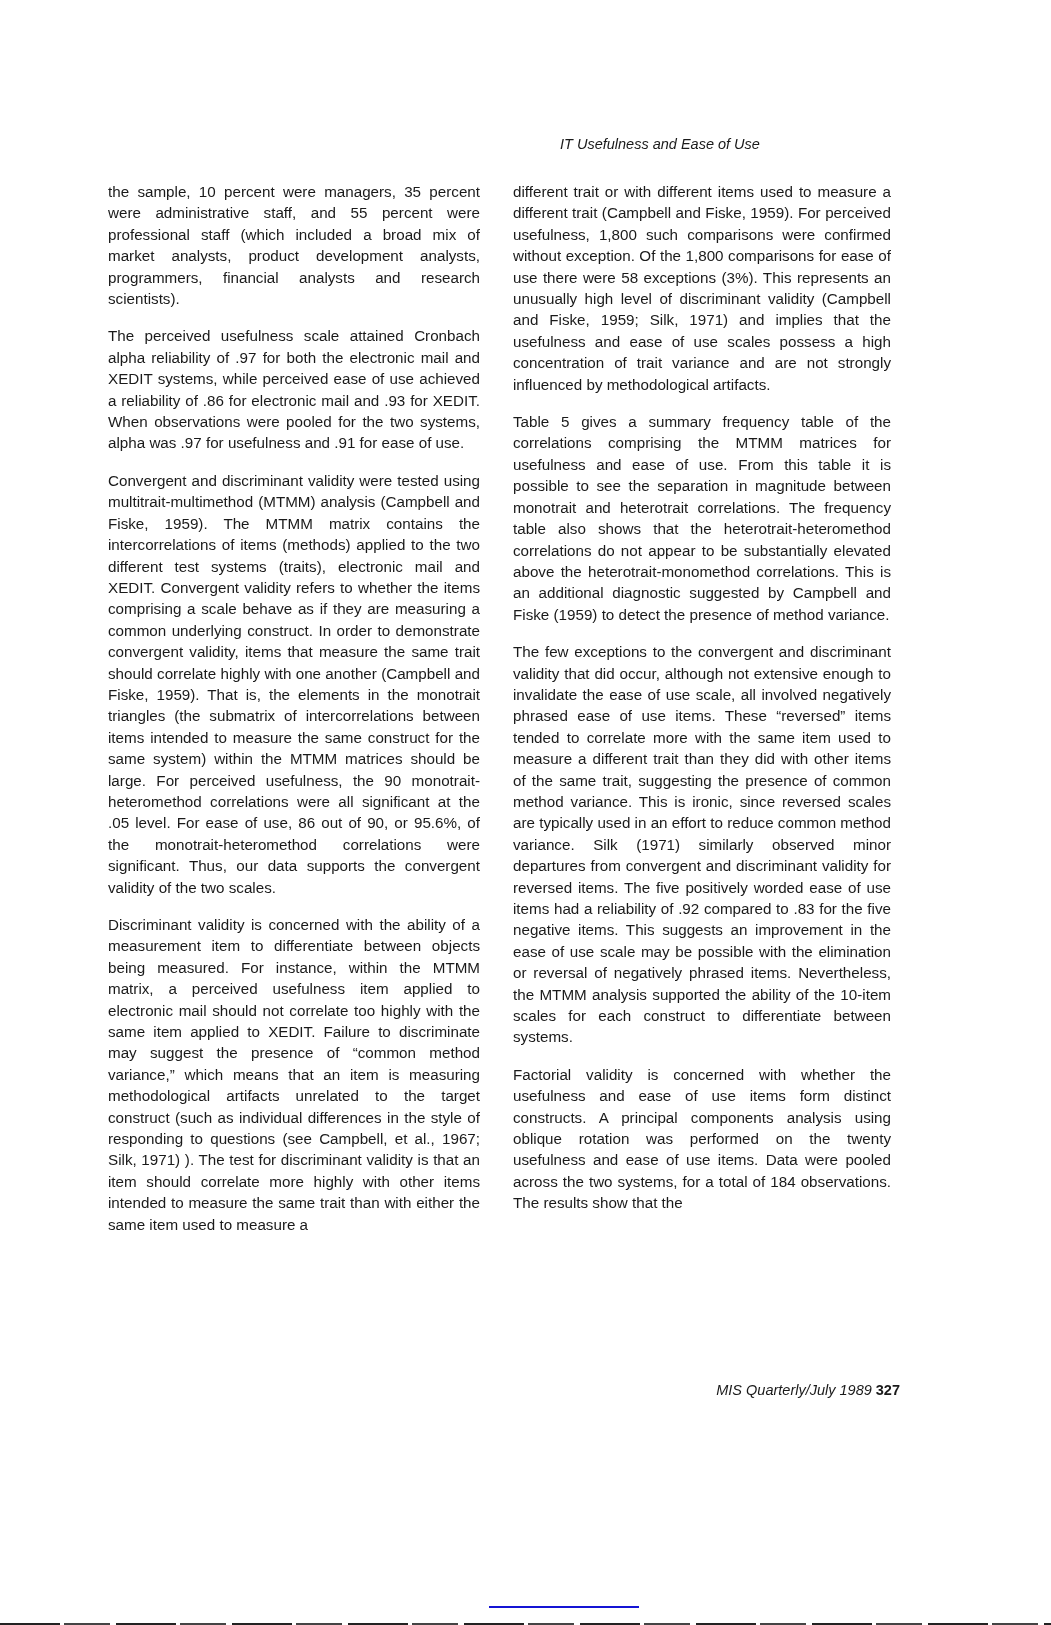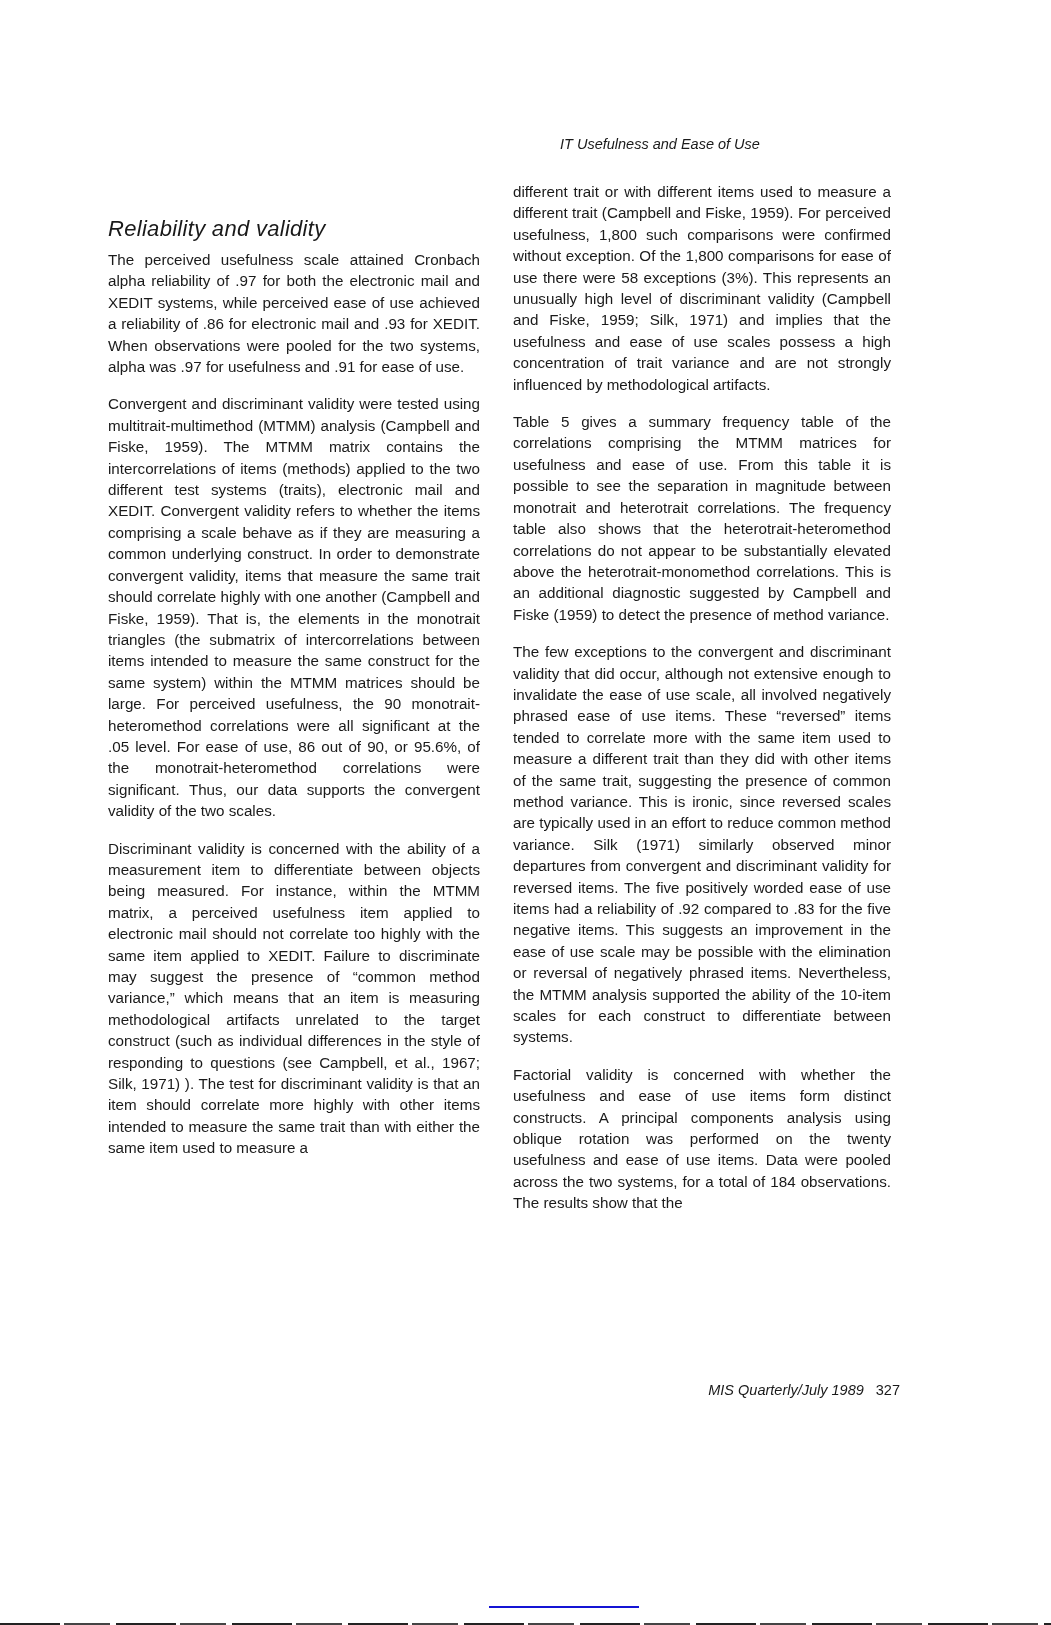--- a/index.html
+++ b/index.html
@@ -11,32 +11,32 @@
          text-align: justify; }
   .col-left { left: 108px; }
   .col-right { left: 513px; width: 378px; }
   .col p { margin: 0 0 16px 0; hyphens: manual; }
   .section-heading { font-style: italic; font-size: 22px; font-weight: normal;
                      margin: 34px 0 6px 0; line-height: 28px; letter-spacing: 0.3px; }
   .col-right p.gap-lg { margin-top: 14px; }
   .footer { position: absolute; top: 1382px; left: 560px; width: 340px; text-align: right;
             font-size: 14.5px; }
   .footer .journal { font-style: italic; }
-  .footer .page-num { font-weight: normal; margin-left: 12px; }
+  .footer .page-num { font-weight: bold; margin-left: 4px; }
   .blue-rule { position: absolute; top: 1606px; left: 489px; width: 150px; height: 2px; background: #1414d4; }
   .bottom-strip { position: absolute; top: 1623px; left: 0; width: 1051px; height: 2px;
                   background: repeating-linear-gradient(90deg, #222 0 60px, #fff 60px 64px, #444 64px 110px, #fff 110px 116px); }
 </style>
 </head>
 <body>
 
 <div class="running-head">IT Usefulness and Ease of Use</div>
 
 <div class="col col-left">
-  <h2 class="section-heading">Reliability and validity</h2>
+  <p>the sample, 10 percent were managers, 35 per­cent were administrative staff, and 55 percent were professional staff (which included a broad mix of market analysts, product development ana­lysts, programmers, financial analysts and re­search scientists).</p>
   <p>The perceived usefulness scale attained Cron­bach alpha reliability of .97 for both the elec­tronic mail and XEDIT systems, while perceived ease of use achieved a reliability of .86 for elec­tronic mail and .93 for XEDIT. When observa­tions were pooled for the two systems, alpha was .97 for usefulness and .91 for ease of use.</p>
   <p>Convergent and discriminant validity were tested using multitrait-multimethod (MTMM) analysis (Campbell and Fiske, 1959). The MTMM matrix contains the intercorrelations of items (methods) applied to the two different test systems (traits), electronic mail and XEDIT. Convergent validity refers to whether the items comprising a scale behave as if they are measuring a common un­derlying construct. In order to demonstrate con­vergent validity, items that measure the same trait should correlate highly with one another (Campbell and Fiske, 1959). That is, the ele­ments in the monotrait triangles (the submatrix of intercorrelations between items intended to measure the same construct for the same system) within the MTMM matrices should be large. For perceived usefulness, the 90 monotrait-heteromethod correlations were all significant at the .05 level. For ease of use, 86 out of 90, or 95.6%, of the monotrait-heteromethod corre­lations were significant. Thus, our data supports the convergent validity of the two scales.</p>
   <p>Discriminant validity is concerned with the abil­ity of a measurement item to differentiate be­tween objects being measured. For instance, within the MTMM matrix, a perceived usefulness item applied to electronic mail should not corre­late too highly with the same item applied to XEDIT. Failure to discriminate may suggest the presence of “common method variance,” which means that an item is measuring methodological artifacts unrelated to the target construct (such as individual differences in the style of respond­ing to questions (see Campbell, et al., 1967; Silk, 1971) ). The test for discriminant validity is that an item should correlate more highly with other items intended to measure the same trait than with either the same item used to measure a</p>
 </div>
 
 <div class="col col-right">
   <p>different trait or with different items used to meas­ure a different trait (Campbell and Fiske, 1959). For perceived usefulness, 1,800 such compari­sons were confirmed without exception. Of the 1,800 comparisons for ease of use there were 58 exceptions (3%). This represents an unusu­ally high level of discriminant validity (Campbell and Fiske, 1959; Silk, 1971) and implies that the usefulness and ease of use scales possess a high concentration of trait variance and are not strongly influenced by methodological artifacts.</p>
   <p>Table 5 gives a summary frequency table of the correlations comprising the MTMM matrices for usefulness and ease of use. From this table it is possible to see the separation in magnitude between monotrait and heterotrait correlations. The frequency table also shows that the hetero­trait-heteromethod correlations do not appear to be substantially elevated above the heterotrait-monomethod correlations. This is an additional diagnostic suggested by Campbell and Fiske (1959) to detect the presence of method variance.</p>
   <p class="gap-lg">The few exceptions to the convergent and dis­criminant validity that did occur, although not ex­tensive enough to invalidate the ease of use scale, all involved negatively phrased ease of use items. These “reversed” items tended to cor­relate more with the same item used to meas­ure a different trait than they did with other items of the same trait, suggesting the presence of common method variance. This is ironic, since reversed scales are typically used in an effort to reduce common method variance. Silk (1971) similarly observed minor departures from con­vergent and discriminant validity for reversed items. The five positively worded ease of use items had a reliability of .92 compared to .83 for the five negative items. This suggests an im­provement in the ease of use scale may be pos­sible with the elimination or reversal of nega­tively phrased items. Nevertheless, the MTMM analysis supported the ability of the 10-item scales for each construct to differentiate between systems.</p>
   <p class="gap-lg">Factorial validity is concerned with whether the usefulness and ease of use items form distinct constructs. A principal components analysis using oblique rotation was performed on the twenty usefulness and ease of use items. Data were pooled across the two systems, for a total of 184 observations. The results show that the</p>

